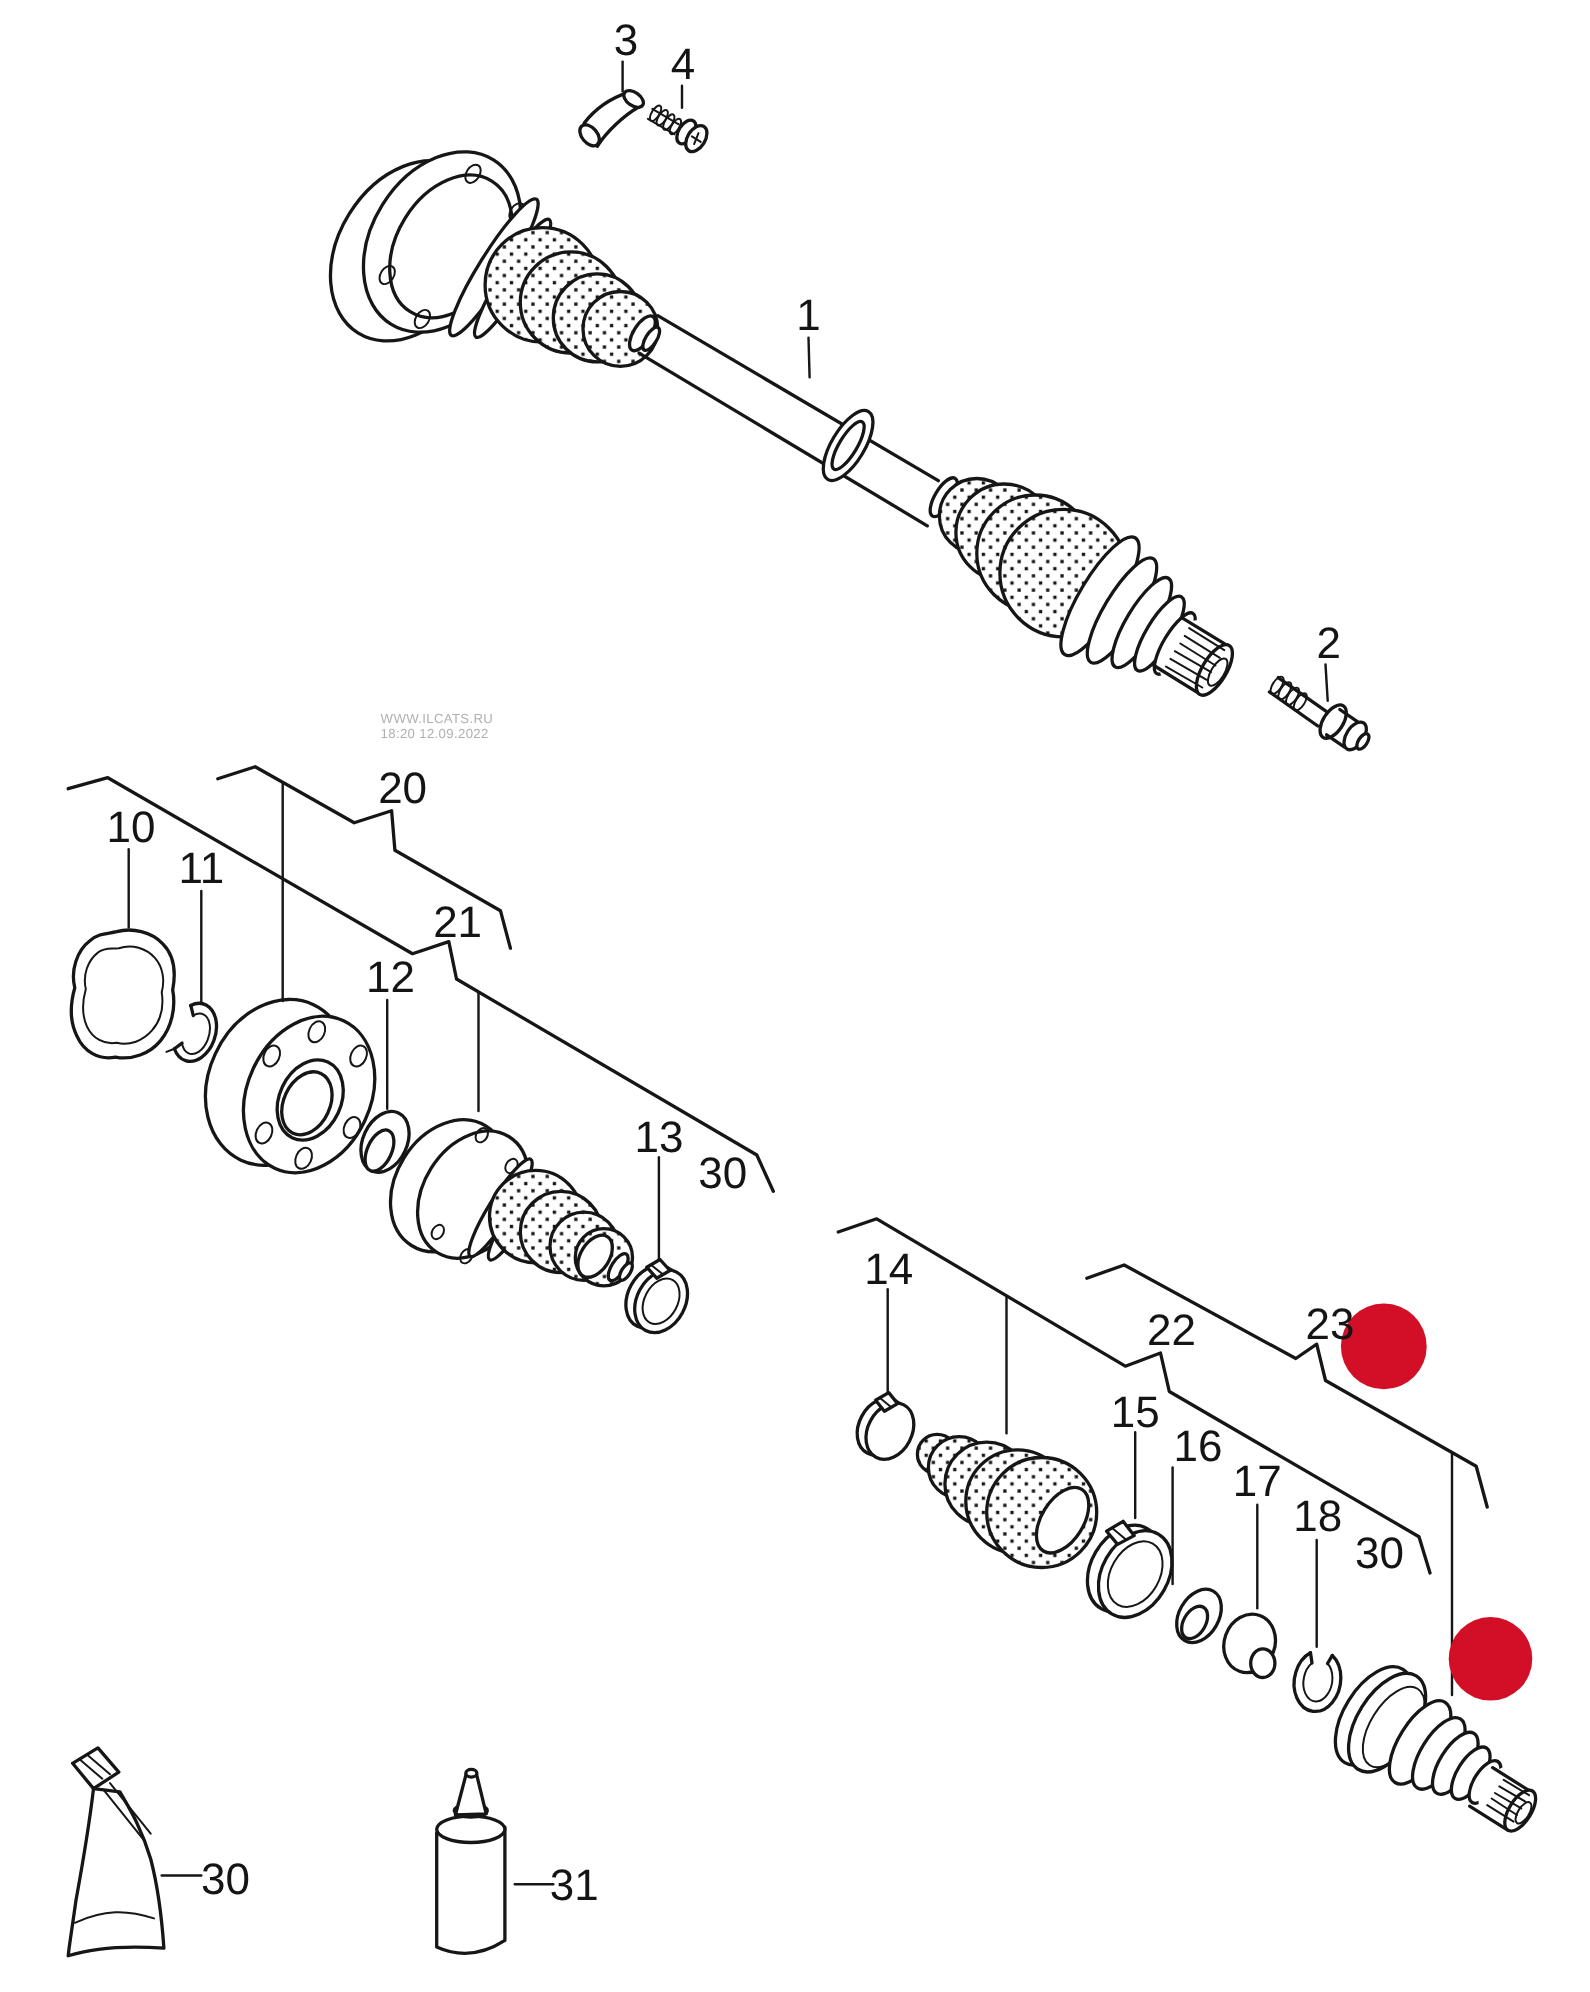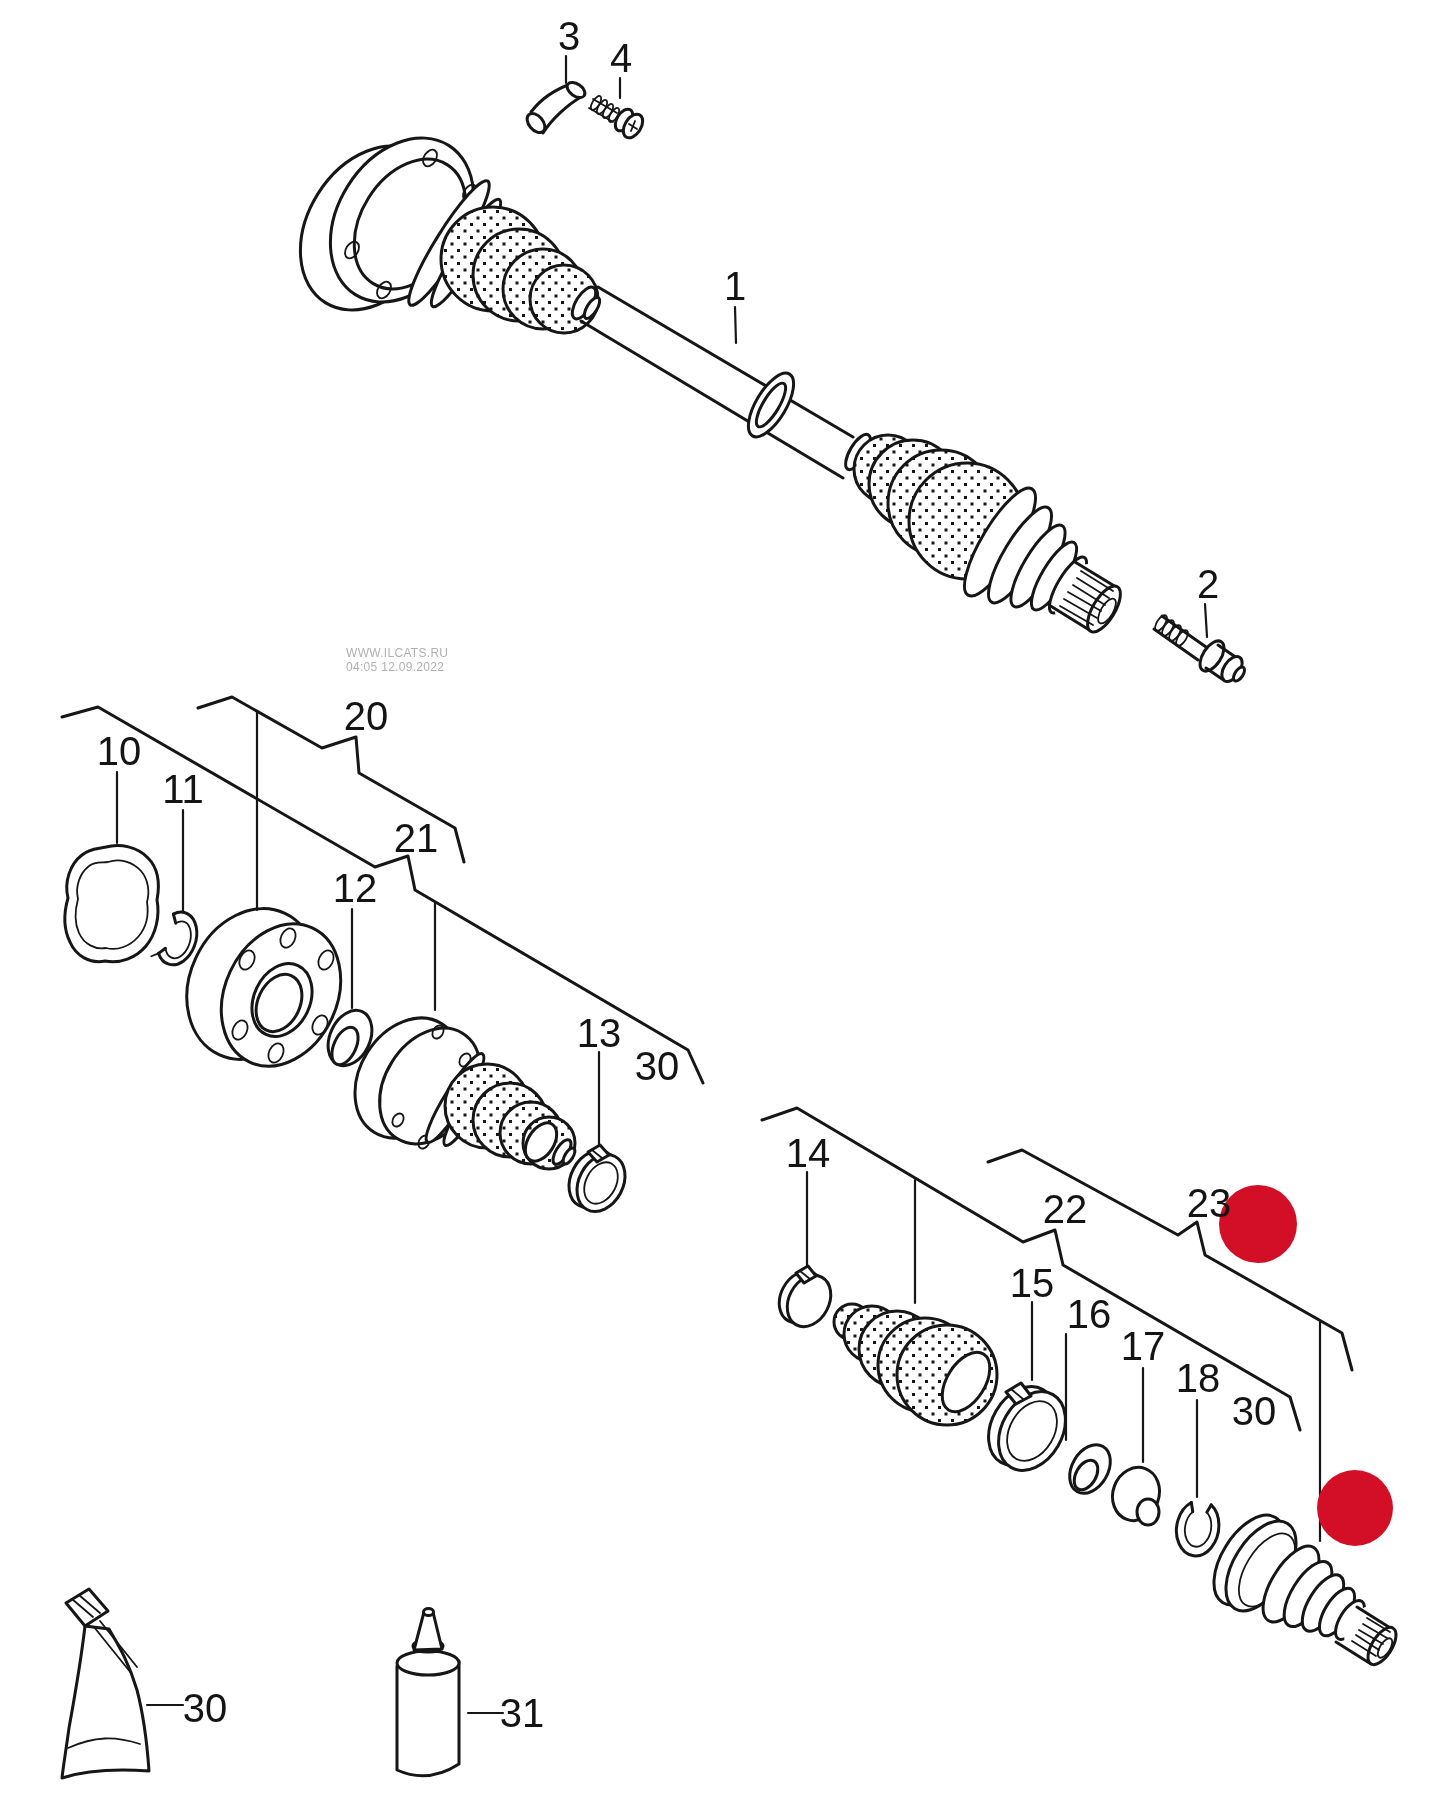--- a/index.html
+++ b/index.html
@@ -307,16 +307,16 @@
     <text x="1209" y="1217">23</text>
     <text x="657" y="1080">30</text>
     <text x="1254" y="1425">30</text>
     <text x="205" y="1722">30</text>
     <text x="522" y="1727">31</text>
   </g>
 </svg>
 
 <div class="watermark">
   <div>WWW.ILCATS.RU</div>
-  <div>04:05 12.09.2022</div>
+  <div>18:20 12.09.2022</div>
 </div>
 
 </div>
 
 </body></html>

